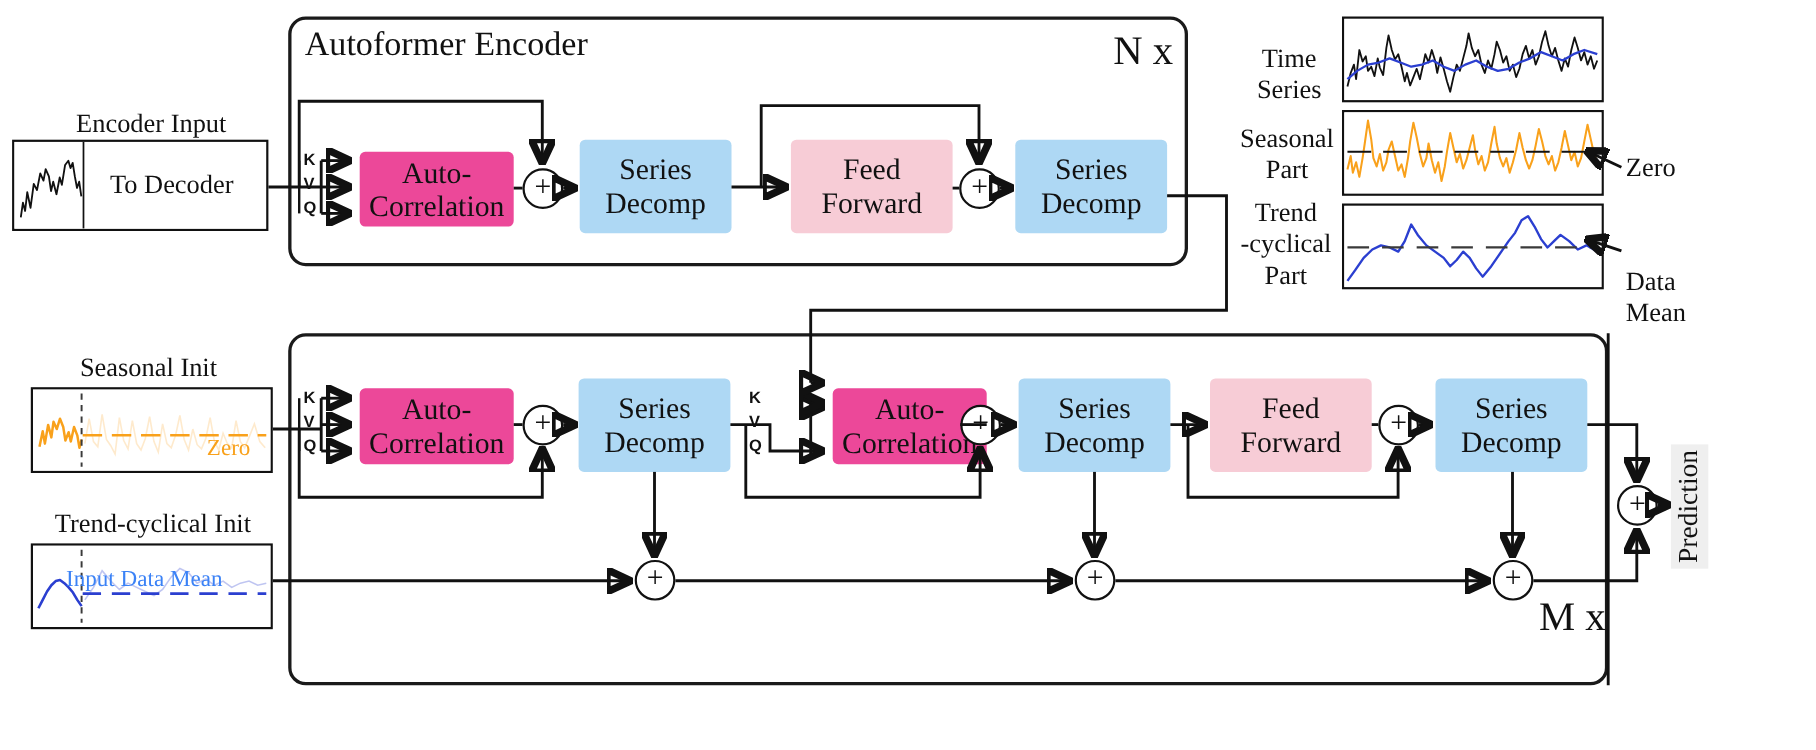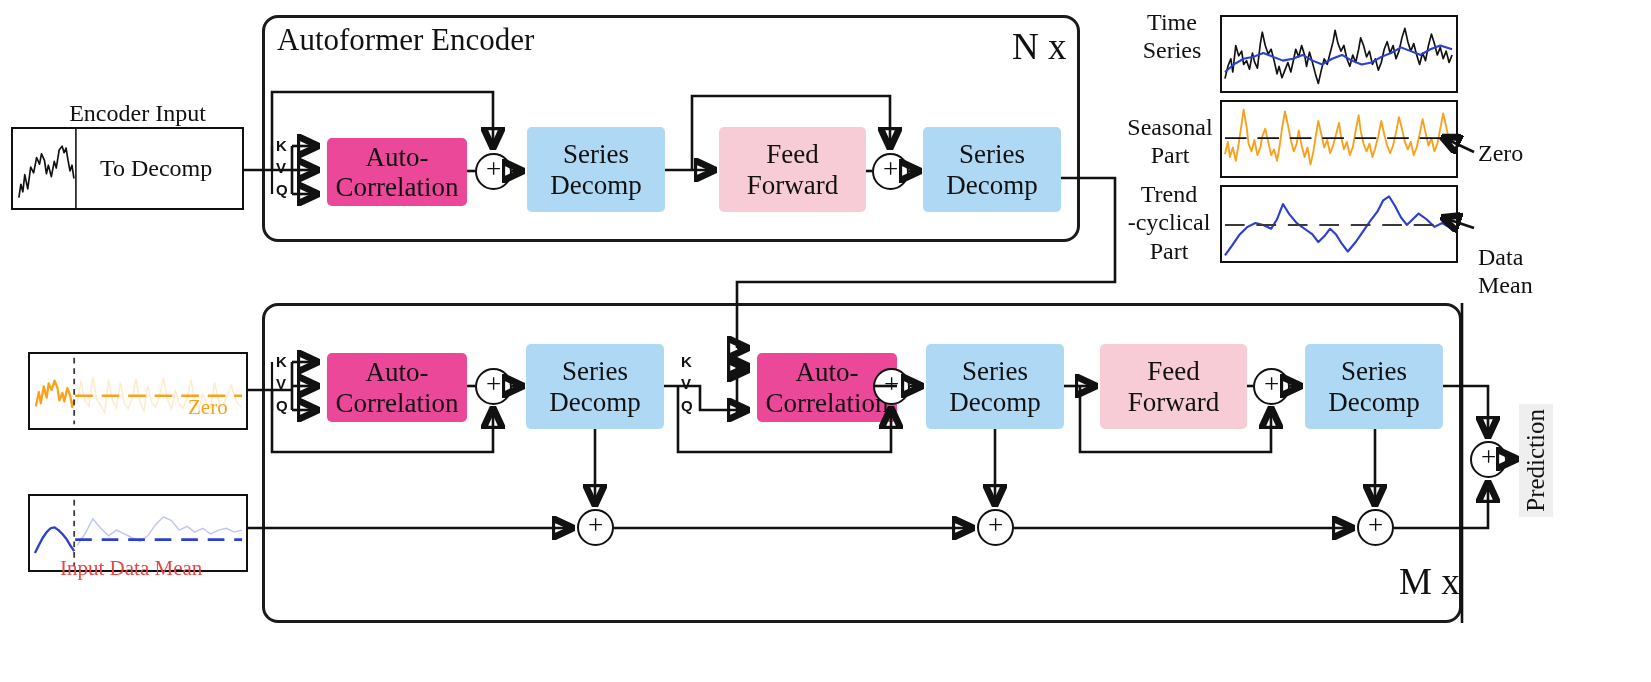--- a/index.html
+++ b/index.html
@@ -89,21 +89,21 @@
   <div class="lbl rep" style="left:1012px;top:25px;">N x</div>
 
   <div class="lbl cap center" style="left:30px;top:100px;width:215px;">Encoder Input</div>
   <div class="panel" style="left:11px;top:127px;width:233px;height:83px;">
     <svg viewBox="0 0 233 83" preserveAspectRatio="none">
       <rect x="0" y="0" width="233" height="83" fill="#fff"></rect>
       <line x1="64" y1="0" x2="64" y2="83" stroke="#111" stroke-width="1.6"></line>
       <polyline points="6,72 8,58 10,66 12,48 15,63 18,40 21,46 24,30 27,37 29,26 32,33 34,47 36,38 39,50 42,34 44,41 47,22 50,18 52,25 54,20 56,33 58,44 60,38 62,52" fill="none" stroke="#111" stroke-width="1.7" stroke-linejoin="round"></polyline>
     </svg>
   </div>
-  <div class="lbl cap" style="left:100px;top:155px;">To Decomp</div>
+  <div class="lbl cap" style="left:100px;top:155px;">To Decoder</div>
 
   <div class="lbl kvq" style="left:276px;top:137px;">K</div>
   <div class="lbl kvq" style="left:276px;top:159px;">V</div>
   <div class="lbl kvq" style="left:276px;top:181px;">Q</div>
 
   <div class="blk green" style="left:327px;top:138px;width:140px;height:68px;">Auto-
 Correlation</div>
   <div class="blk blue" style="left:527px;top:127px;width:138px;height:85px;">Series
 Decomp</div>
   <div class="blk pink" style="left:719px;top:127px;width:147px;height:85px;">Feed
@@ -112,50 +112,52 @@
 Decomp</div>
 
   <div class="plus" style="left:475px;top:153px;width:37px;height:37px;">
     <i>+</i>
     </div>
   <div class="plus" style="left:872px;top:153px;width:37px;height:37px;">
     <i>+</i>
     </div>
 
   <div class="frame" style="left:262px;top:303px;width:1200px;height:320px;"></div>
-  <div class="lbl rep" style="left:1399px;top:560px;">M x</div>
-
+  <div class="lbl rep" style="left:1399px;top:540px;">M x</div>
+
+  <div class="lbl cap center" style="left:20px;top:322px;width:230px;">Seasonal Init</div>
   <div class="panel" style="left:28px;top:352px;width:220px;height:78px;">
     <svg viewBox="0 0 220 78" preserveAspectRatio="none">
       <rect x="0" y="0" width="220" height="78" fill="#fff"></rect>
 
       <polyline points="48,52 52,28 56,50 60,55 64,24 68,48 72,54 76,62 80,27 84,49 88,57 92,30 96,52 100,58 104,47 108,26 112,50 116,60 120,33 124,52 128,56 132,44 136,25 140,48 144,58 148,38 152,53 156,57 160,47 164,27 168,50 172,58 176,42 180,52 184,56 188,30 192,50 196,56 200,46 205,33 210,50 215,56" fill="none" stroke="#f9a11b" stroke-width="1.5" opacity="0.22"></polyline>
 
       <line x1="46" y1="44" x2="216" y2="44" stroke="#f9a11b" stroke-width="2.4" stroke-dasharray="18 9"></line>
 
       <polyline points="6,55 9,40 11,52 14,34 17,46 19,31 22,38 25,28 28,36 30,49 33,41 35,50 38,36 41,44 43,56 45,48" fill="none" stroke="#f9a11b" stroke-width="2.3" stroke-linejoin="round"></polyline>
 
       <line x1="45" y1="4" x2="45" y2="74" stroke="#3a3a3a" stroke-width="1.8" stroke-dasharray="6 5"></line>
     </svg>
   </div>
   <div class="lbl small" style="left:188px;top:395px;color:#f9a11b;">Zero</div>
 
+  <div class="lbl cap center" style="left:20px;top:464px;width:238px;">Trend-cyclical Init</div>
   <div class="panel" style="left:28px;top:494px;width:220px;height:78px;">
     <svg viewBox="0 0 220 78" preserveAspectRatio="none">
       <rect x="0" y="0" width="220" height="78" fill="#fff"></rect>
 
       <polyline points="48,52 56,40 64,24 72,34 80,42 88,36 96,40 104,44 112,48 120,42 128,30 136,22 144,26 152,36 160,32 168,38 176,34 184,40 192,36 200,34 208,38 216,36" fill="none" stroke="#2b3fd0" stroke-width="1.5" opacity="0.30"></polyline>
 
       <line x1="46" y1="46" x2="216" y2="46" stroke="#2b3fd0" stroke-width="2.8" stroke-dasharray="17 10"></line>
 
       <polyline points="5,60 9,52 13,44 17,38 21,34 25,33 29,36 33,40 37,45 41,52 45,58" fill="none" stroke="#2b3fd0" stroke-width="2.4" stroke-linejoin="round"></polyline>
       <line x1="45" y1="4" x2="45" y2="74" stroke="#3a3a3a" stroke-width="1.8" stroke-dasharray="6 5"></line>
     </svg>
   </div>
-  <div class="lbl small" style="left:60px;top:556px;color:#ef4444;">Input Data Mean</div>
+  <div class="lbl small" style="left:60px;top:514px;color:#3b82f6;">Input Data Mean</div>
 
   <div class="lbl kvq" style="left:276px;top:353px;">K</div>
   <div class="lbl kvq" style="left:276px;top:375px;">V</div>
   <div class="lbl kvq" style="left:276px;top:397px;">Q</div>
 
   <div class="lbl kvq" style="left:681px;top:353px;">K</div>
   <div class="lbl kvq" style="left:681px;top:375px;">V</div>
   <div class="lbl kvq" style="left:681px;top:397px;">Q</div>
 
   <div class="blk green" style="left:327px;top:353px;width:140px;height:69px;">Auto-
@@ -191,21 +193,21 @@
     <i>+</i>
     </div>
 
   <div class="plus" style="left:1470px;top:441px;width:37px;height:37px;">
     <i>+</i>
     </div>
   <div class="predtag" style="left:1519px;top:404px;width:34px;height:113px;">
     <span>Prediction</span>
   </div>
 
-  <div class="lbl cap center" style="left:1126px;top:8px;width:92px;line-height:1.18;">Time
+  <div class="lbl cap center" style="left:1126px;top:40px;width:92px;line-height:1.18;">Time
 Series</div>
   <div class="panel" style="left:1220px;top:15px;width:238px;height:78px;">
     <svg viewBox="0 0 238 78" preserveAspectRatio="none">
       <rect x="0" y="0" width="238" height="78" fill="#fff"></rect>
       <polyline points="3,65 6,52 9,44 11,58 14,30 17,41 20,36 22,50 25,46 28,55 31,38 33,47 36,54 39,28 41,16 44,30 47,39 50,34 53,46 56,60 58,52 61,64 64,56 67,48 70,58 73,44 75,34 78,42 81,30 84,40 86,52 89,37 92,48 95,60 98,70 101,56 104,44 107,50 110,38 113,26 115,14 118,28 121,36 124,30 127,44 130,52 133,40 136,48 139,34 141,22 144,30 147,42 150,36 153,50 156,44 159,56 162,48 165,34 168,26 171,38 174,30 177,44 180,36 183,22 186,12 189,26 192,36 195,28 198,40 201,50 204,38 207,46 210,30 213,18 216,28 219,40 222,32 225,44 228,36 231,48 234,40" fill="none" stroke="#111" stroke-width="1.7" stroke-linejoin="round"></polyline>
       <polyline points="3,58 12,50 22,44 32,42 42,38 52,42 62,46 72,44 82,40 92,46 102,50 112,44 122,40 132,46 142,50 152,48 162,42 172,38 182,32 192,36 202,40 212,34 222,30 234,34" fill="none" stroke="#2b3fd0" stroke-width="2.2" stroke-linejoin="round"></polyline>
     </svg>
   </div>
 
   <div class="lbl cap center" style="left:1122px;top:113px;width:96px;line-height:1.18;">Seasonal

